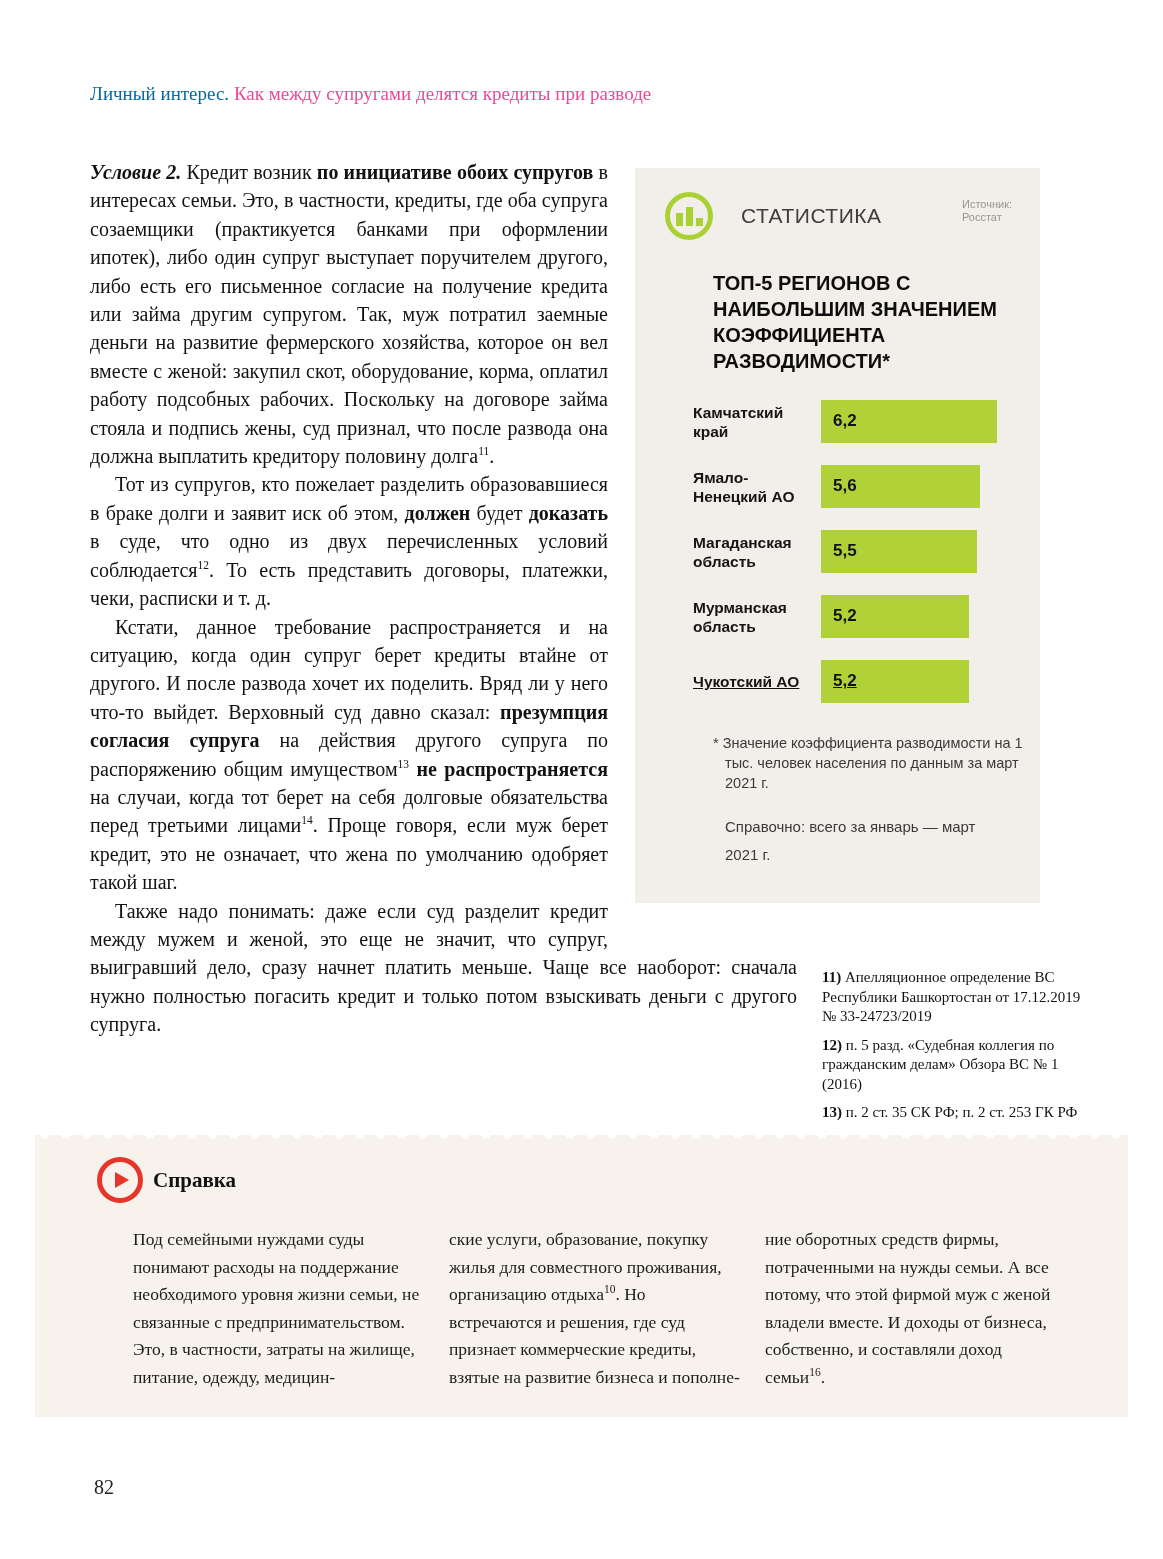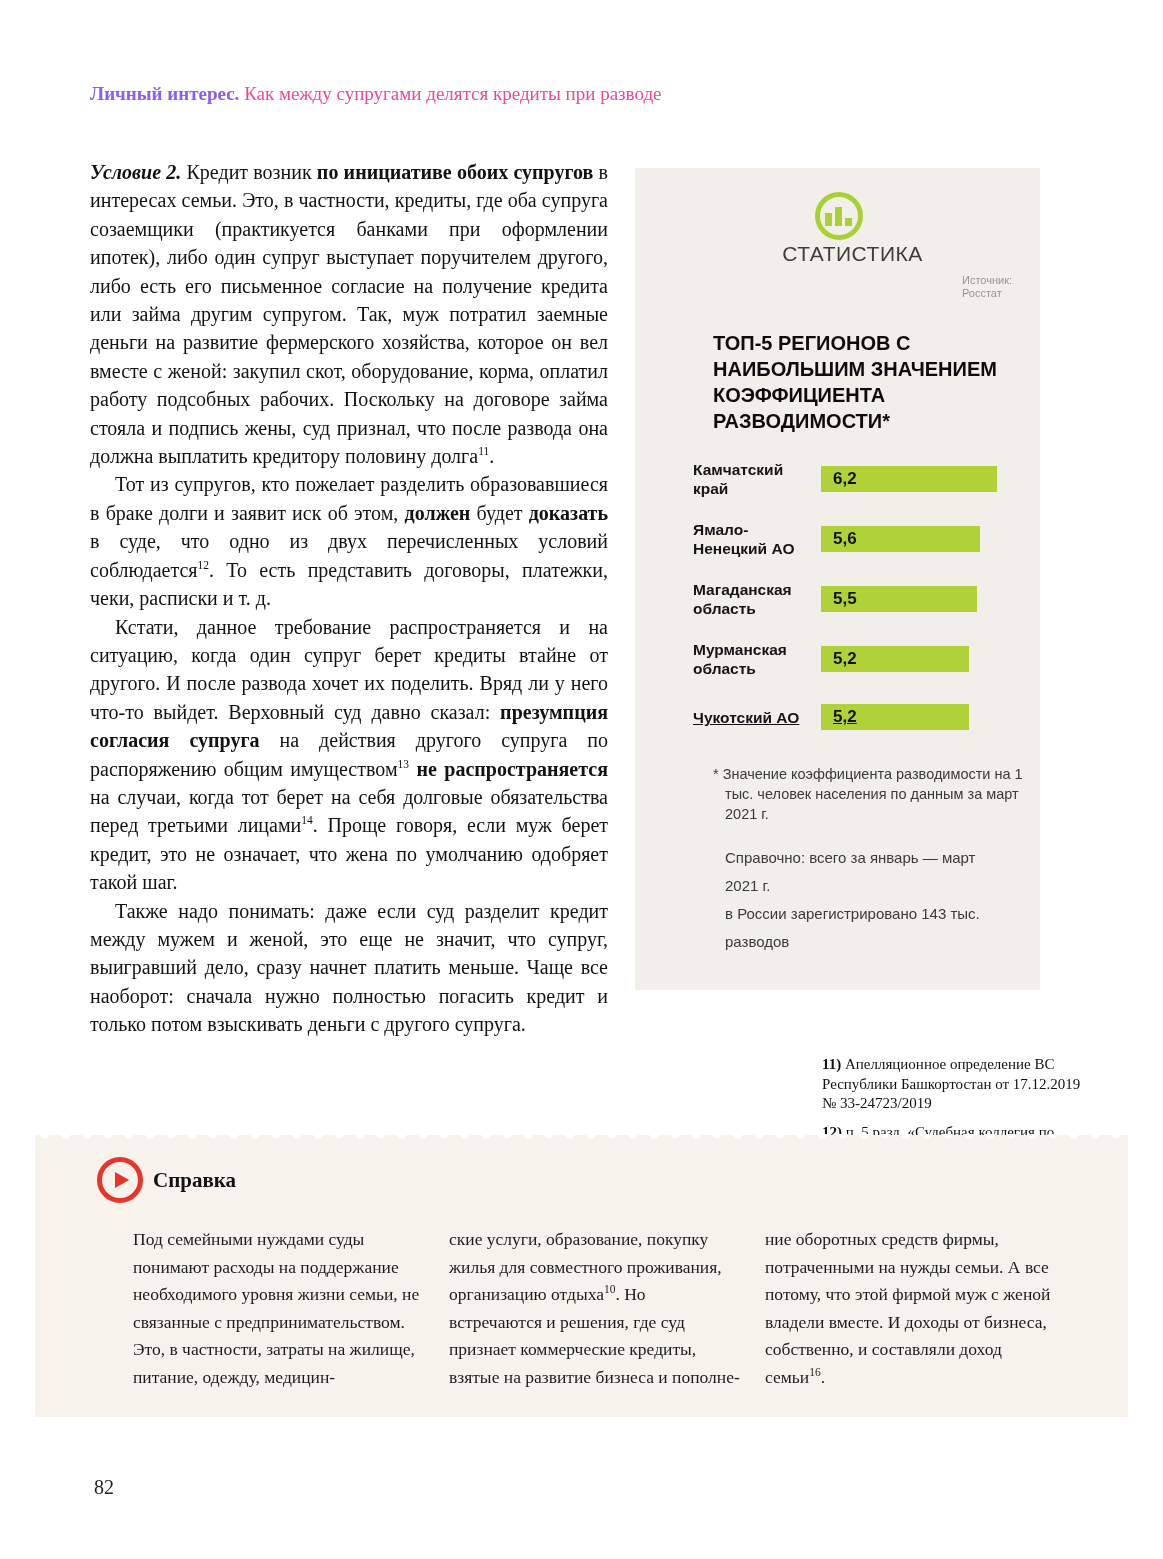--- a/index.html
+++ b/index.html
@@ -1,53 +1,53 @@
 <!DOCTYPE html>
 <html lang="ru"><head>
 <meta charset="utf-8">
 <style>
   html,body{margin:0;padding:0;background:#ffffff;}
   .page{position:relative;width:1163px;height:1559px;background:#ffffff;overflow:hidden;
         font-family:"Liberation Serif", serif;color:#121212;}
 
   
   .header{position:absolute;left:90px;top:82px;width:990px;font-size:19px;line-height:24px;}
-  .hdr-bold{font-weight:700;color:#8b5cf6;}
+  .hdr-bold{font-weight:400;color:#0369a1;}
   .hdr-rest{color:#ec4899;}
 
   
   .article{position:absolute;left:90px;top:158px;width:1000px;
            font-size:20px;line-height:28.4px;text-align:justify;hyphens:auto;}
   .para{margin:0;}
   .para.indent{text-indent:25px;}
   .lead-ital{font-weight:700;font-style:italic;}
   .para b{font-weight:700;}
   sup{font-size:11.5px;line-height:0;vertical-align:super;}
 
   
   .stats{float:right;width:405px;margin:10px 50px 30px 27px;background:#f2efeb;
          font-family:"Liberation Sans", sans-serif;text-align:left;hyphens:none;
          padding:24px 28px 34px 30px;box-sizing:border-box;}
-  .stats-head{display:flex;align-items:center;flex-direction:column;}
+  .stats-head{display:flex;align-items:center;}
   .stats-icon{width:48px;height:48px;border:5px solid #a9d134;border-radius:50%;
               box-sizing:border-box;display:flex;align-items:flex-end;justify-content:center;
               gap:3px;padding-bottom:9px;flex:0 0 auto;}
   .ib{display:block;width:7px;background:#a9d134;}
   .i1{height:13px;} .i2{height:19px;} .i3{height:8px;}
   .stats-label{margin-left:28px;font-size:21px;letter-spacing:0.5px;color:#3d3d3b;}
   .stats-source{margin-left:auto;font-size:11px;line-height:13px;color:#98948e;align-self:flex-start;margin-top:6px;}
   .stats-source span{display:block;}
   .stats-title{margin:30px 0 0 48px;width:330px;font-size:20px;line-height:26px;
                font-weight:700;color:#0d0d0d;letter-spacing:0;}
   .chart{margin:26px 0 0 28px;}
   .srow{display:flex;align-items:center;min-height:34px;margin-bottom:22px;}
   .srow:last-child{margin-bottom:0;text-decoration:underline;}
   .slabel{flex:0 0 128px;font-size:15.5px;line-height:19px;font-weight:700;color:#151515;}
   .strack{flex:0 0 176px;margin-left:0;}
-  .sbar{height:26px;background:#b1d138;display:flex;align-items:center;}
+  .sbar{height:43px;background:#b1d138;display:flex;align-items:center;}
   .sval{font-size:17px;font-weight:700;color:#121212;padding-left:12px;}
   .stats-foot{margin:30px 0 0 48px;padding-left:12px;text-indent:-12px;
               font-size:14.5px;line-height:20px;color:#3a3a38;width:320px;}
   .stats-ref{margin:20px 0 0 48px;padding-left:12px;font-size:15px;line-height:28px;color:#3a3a38;}
   .stats-ref span{display:block;}
 
   
   .footnotes{float:right;clear:right;width:268px;margin:35px 0 0 25px;
              text-align:left;hyphens:none;}
   .fn{margin:0 0 9px 0;font-size:15px;line-height:19.5px;color:#121212;}
@@ -135,21 +135,20 @@
           <div class="strack">
             <div class="sbar" style="width: 83.871%; background: rgb(177, 209, 56);">
               <span class="sval">5,2</span>
             </div>
           </div>
         </div>
       </div>
       <p class="stats-foot">* Значение коэффициента разводимости на 1 тыс. человек населения по данным за март 2021 г.</p>
       <p class="stats-ref">
         <span>Справочно: всего за январь — март 2021 г.</span>
-        <span>в России зарегистрировано 143 тыс. разводов</span>
       </p>
     </aside>
 
     <aside class="footnotes">
       <p class="fn"><b>11)</b><span> Апелляционное определение ВС Республики Башкортостан от 17.12.2019 № 33-24723/2019</span></p>
       <p class="fn"><b>12)</b><span> п. 5 разд. «Судебная коллегия по гражданским делам» Обзора ВС № 1 (2016)</span></p>
       <p class="fn"><b>13)</b><span> п. 2 ст. 35 СК РФ; п. 2 ст. 253 ГК РФ</span></p>
       <p class="fn"><b>14)</b><span> п. 5 разд. «Судебная коллегия по гражданским делам» Обзора ВС № 1 (2016)</span></p>
     </aside>
 

